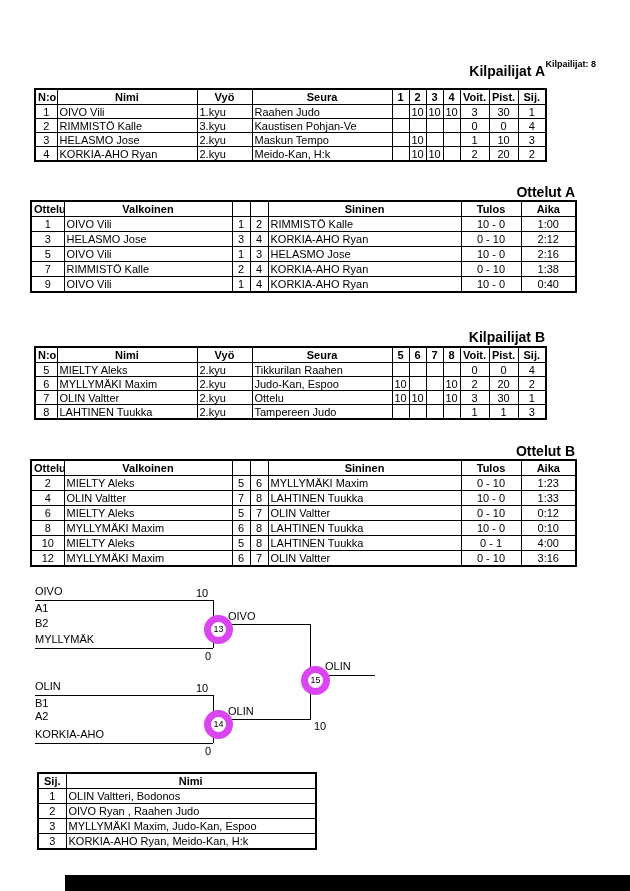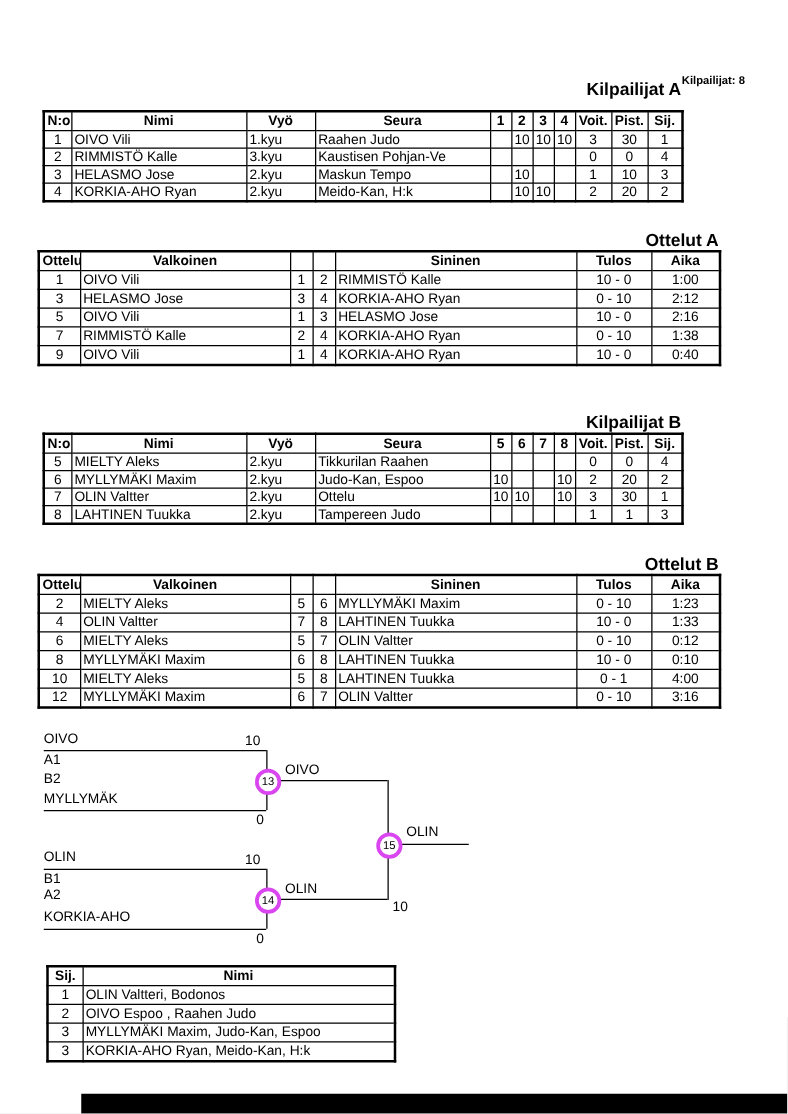--- a/index.html
+++ b/index.html
@@ -17,21 +17,21 @@
   .match td{height:14px;}
   .res td{height:14px;}
   td.c-no,td.c-r1,td.c-r2,td.c-r3,td.c-r4,td.c-wins,td.c-points,td.c-place,
   td.c-match,td.c-wno,td.c-bno,td.c-result,td.c-time,td.c-rplace{text-align:center;}
   td.c-name,td.c-belt,td.c-club,td.c-white,td.c-blue,td.c-rname{text-align:left;}
   
   .hline{position:absolute;height:1px;background:#000;}
   .vline{position:absolute;width:1px;background:#000;}
   .blabel{position:absolute;font-size:11px;}
   .bscore{position:absolute;font-size:11px;}
-  .bnode{position:absolute;width:15px;height:15px;border:3px solid #d946ef;border-radius:50%;
+  .bnode{position:absolute;width:15px;height:15px;border:7px solid #d946ef;border-radius:50%;
          background:#fff;font-size:9px;line-height:15px;text-align:center;z-index:2;}
   .footer-bar{position:absolute;left:65px;top:875px;width:565px;height:16px;background:#000;}
 </style>
 </head>
 <body>
 
 <div class="page">
 
   <div class="competitors">Kilpailijat: 8</div>
 
@@ -409,21 +409,21 @@
         <th>Nimi</th>
       </tr>
     </thead>
     <tbody>
         <tr>
           <td class="c-rplace">1</td>
           <td class="c-rname">OLIN Valtteri, Bodonos</td>
         </tr>
         <tr>
           <td class="c-rplace">2</td>
-          <td class="c-rname">OIVO Espoo , Raahen Judo</td>
+          <td class="c-rname">OIVO Ryan , Raahen Judo</td>
         </tr>
         <tr>
           <td class="c-rplace">3</td>
           <td class="c-rname">MYLLYMÄKI Maxim, Judo-Kan, Espoo</td>
         </tr>
         <tr>
           <td class="c-rplace">3</td>
           <td class="c-rname">KORKIA-AHO Ryan, Meido-Kan, H:k</td>
         </tr>
       </tbody>

